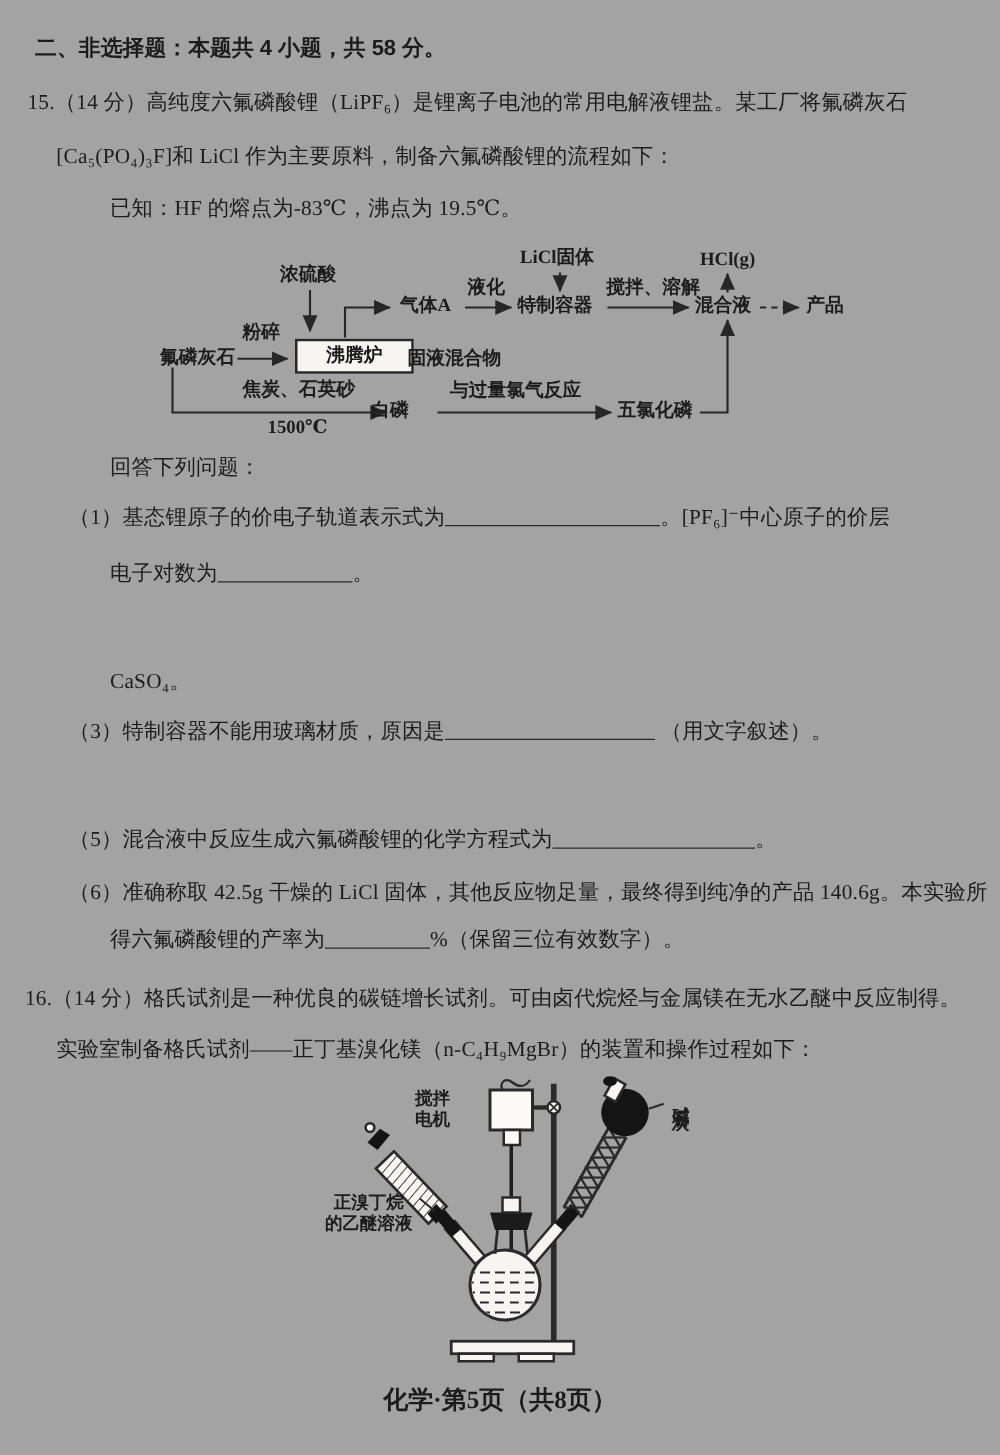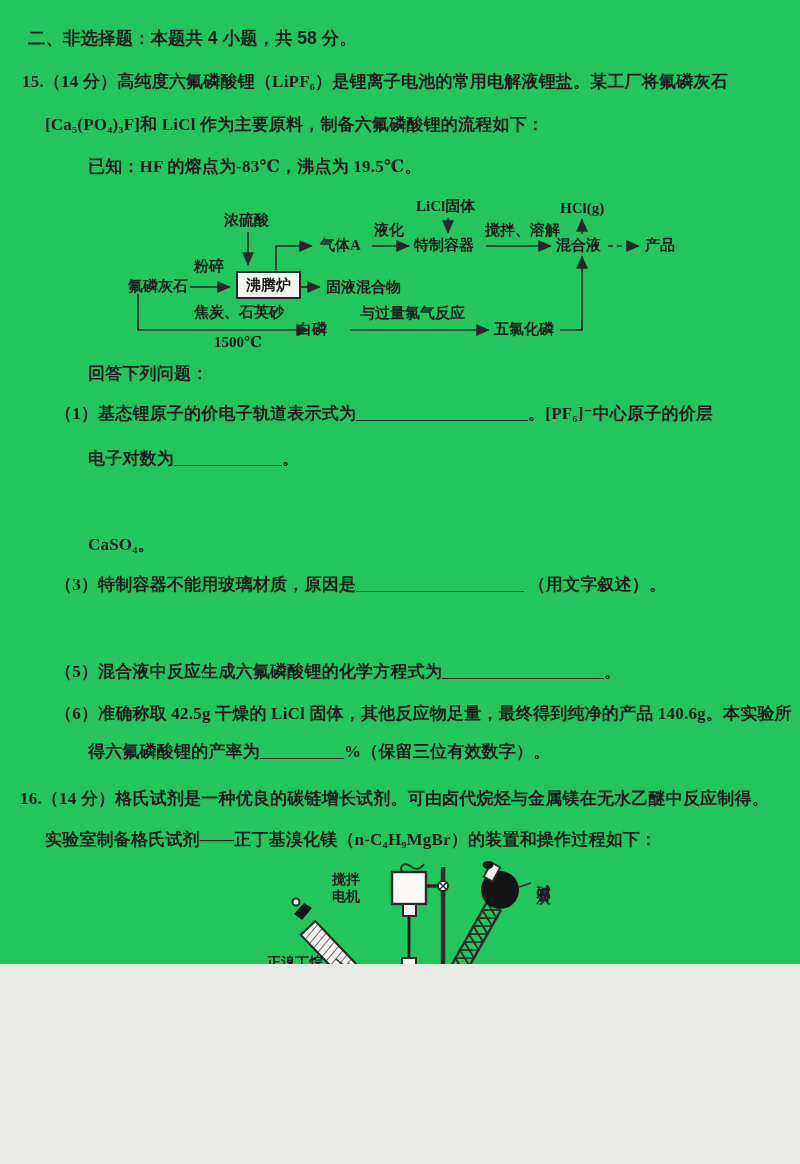--- a/index.html
+++ b/index.html
@@ -1,32 +1,32 @@
 <!DOCTYPE html>
 <html><head>
 <meta charset="utf-8">
 <style>
   html,body{margin:0;padding:0;}
   body{background:#e9e9e6;}
   .page{
-    position:relative;width:800px;height:964px;margin:0 auto;
-    background:#22c55e;
+    position:relative;width:800px;height:1164px;margin:0 auto;
+    background:#a3a3a3;
     color:#1c1c1c;
     font-family:"Liberation Serif","DejaVu Serif",serif;
     font-size:17px;
     overflow:hidden;
   }
-  .abs{position:absolute;white-space:nowrap;font-weight:bold;}
+  .abs{position:absolute;white-space:nowrap;}
   .sec-header{font-family:"Liberation Sans","DejaVu Sans",sans-serif;font-weight:bold;font-size:17.5px;}
   .q-line{letter-spacing:0.2px;}
   .blank{display:inline-block;border-bottom:1.5px solid #2b2b2b;height:15px;vertical-align:-2px;}
   
   .fc{font-size:15px;font-weight:bold;}
   .fc-node{position:absolute;white-space:nowrap;line-height:16px;}
-  .fc-box{position:absolute;border:2px solid #272727;padding:4px 8px;line-height:16px;background:#f6f5f1;}
+  .fc-box{position:absolute;border:2px solid #272727;padding:4px 23px;line-height:16px;background:#f6f5f1;}
   .fc svg{position:absolute;left:0;top:0;}
   
   .app{font-size:14px;font-weight:bold;}
   .app-label{position:absolute;line-height:17px;white-space:pre-line;text-align:center;}
   .vert{writing-mode:vertical-rl;letter-spacing:3px;}
   .footer{width:100%;text-align:center;font-weight:bold;font-size:20px;}
 </style>
 </head>
 <body>
 

